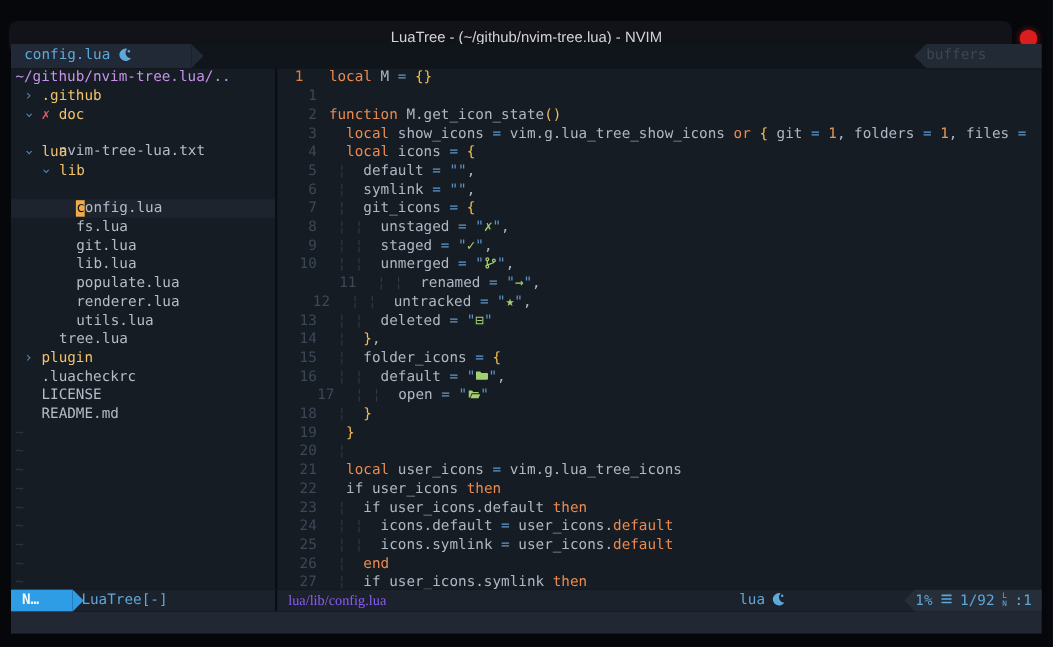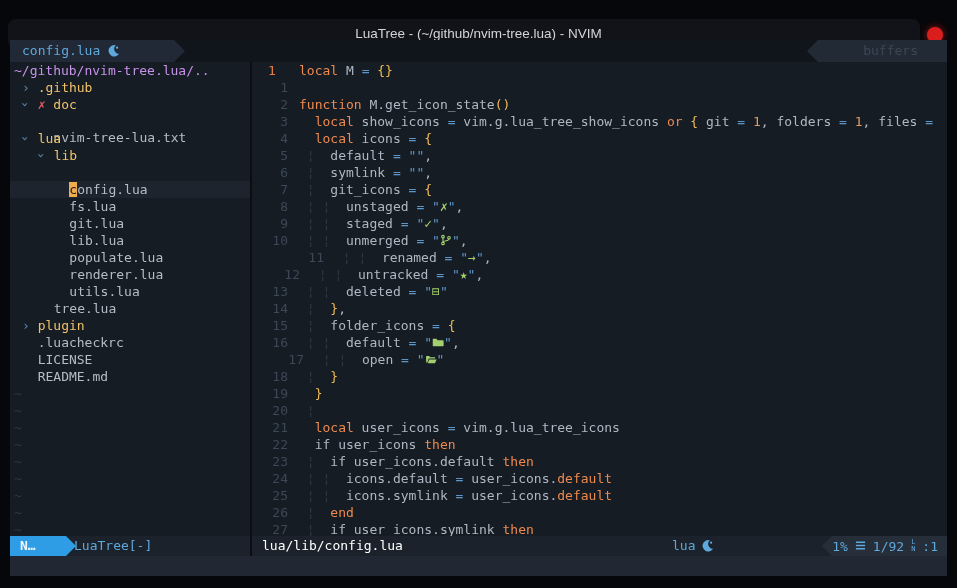--- a/index.html
+++ b/index.html
@@ -11,21 +11,21 @@
        color:#d2d4d7;font-family:"Liberation Sans","DejaVu Sans",sans-serif;font-size:13.5px;}
   .close-btn{position:absolute;left:927px;top:14px;width:16px;height:16px;border-radius:50%;
        background:#da1e1e;box-shadow:0 0 7px rgba(222,30,30,.65);}
   .tabline{position:absolute;left:10px;top:40px;width:937px;height:22px;background:#10151c;}
   .tab-active{position:absolute;left:0;top:0;height:22px;width:152px;background:#212936;color:#5fa8dc;
        line-height:22px;padding-left:12px;white-space:pre;}
   .tab-active .arrow{position:absolute;left:164px;top:0;width:0;height:0;
        border-left:11px solid #212936;border-top:11px solid transparent;border-bottom:11px solid transparent;}
   .tab-active .moon{margin-left:7px;vertical-align:-2px;}
   .tab-right{position:absolute;right:0;top:0;height:22px;width:100px;background:#222a35;color:#3d4754;
-       line-height:22px;text-align:right;padding-right:29px;}
+       line-height:22px;padding-right:5px;}
   .tab-right .arrow{position:absolute;left:-11px;top:0;width:0;height:0;
        border-right:11px solid #222a35;border-top:11px solid transparent;border-bottom:11px solid transparent;}
   .main{position:absolute;left:10px;top:62px;width:937px;height:474px;background:#161c24;}
   .tree{position:absolute;left:0;top:0;width:240px;height:474px;overflow:hidden;}
   .trow{position:absolute;left:0;width:272px;height:17px;line-height:17px;white-space:pre;}
   .trow.cursorline{background:#1d242e;}
   .vsep{position:absolute;left:240px;top:0;width:2px;height:474px;background:#0a0e14;}
   .code{position:absolute;left:242px;top:0;width:695px;height:474px;overflow:hidden;}
   .cline{position:absolute;left:0;width:695px;height:17px;line-height:17px;white-space:pre;}
   .gut{display:inline-block;width:36px;margin-right:11px;text-align:right;color:#3d4856;}
@@ -39,21 +39,21 @@
   .icn{display:inline-block;vertical-align:-1px;}
   .sline{position:absolute;left:10px;top:536px;width:937px;height:20px;background:#1b222b;}
   .sl-left{position:absolute;left:0;top:0;width:240px;height:20px;}
   .mode{position:absolute;left:0;top:0;width:46px;height:20px;background:#2f9ce6;color:#f2f7fb;
         line-height:20px;padding-left:10px;font-weight:bold;}
   .mode .arrow{position:absolute;left:56px;top:0;width:0;height:0;
         border-left:10px solid #2f9ce6;border-top:10px solid transparent;border-bottom:10px solid transparent;}
   .sl-title{position:absolute;left:64px;top:0;line-height:20px;color:#5fa8dc;}
   .sl-gap{position:absolute;left:240px;top:0;width:2px;height:20px;background:#0a0e14;}
   .sl-right{position:absolute;left:242px;top:0;width:695px;height:20px;}
-  .sl-path{position:absolute;left:10px;top:0;line-height:20px;color:#ffffff;}
+  .sl-path{position:absolute;left:10px;top:0;line-height:20px;color:#8b5cf6;font-family:Liberation Serif, serif;}
   .sl-ft{position:absolute;left:420px;top:0;line-height:20px;color:#5fa8dc;white-space:pre;}
   .sl-ft .moon{margin-left:6px;vertical-align:-2px;}
   .sl-seg-arrow{position:absolute;left:570px;top:0;width:0;height:0;
         border-right:10px solid #262e3a;border-top:10px solid transparent;border-bottom:10px solid transparent;}
   .sl-seg{position:absolute;left:580px;top:0;right:0;height:20px;background:#262e3a;color:#5fa8dc;
         display:flex;align-items:center;justify-content:flex-end;gap:7px;padding-right:9px;}
   .lnstack{display:inline-block;line-height:0;vertical-align:middle;text-align:center;}
   .lnstack span{display:block;font-size:7px;line-height:7px;}
   .cmdline{position:absolute;left:10px;top:556px;width:937px;height:20px;background:#212833;}
 </style>

